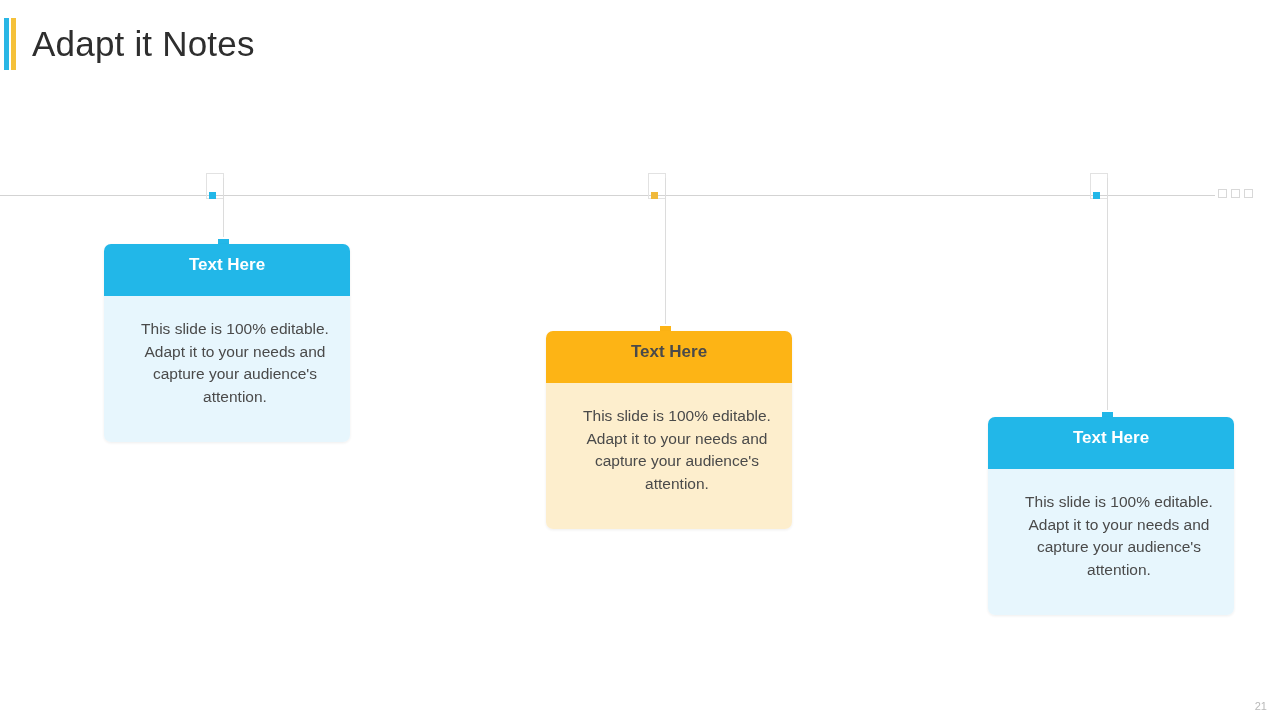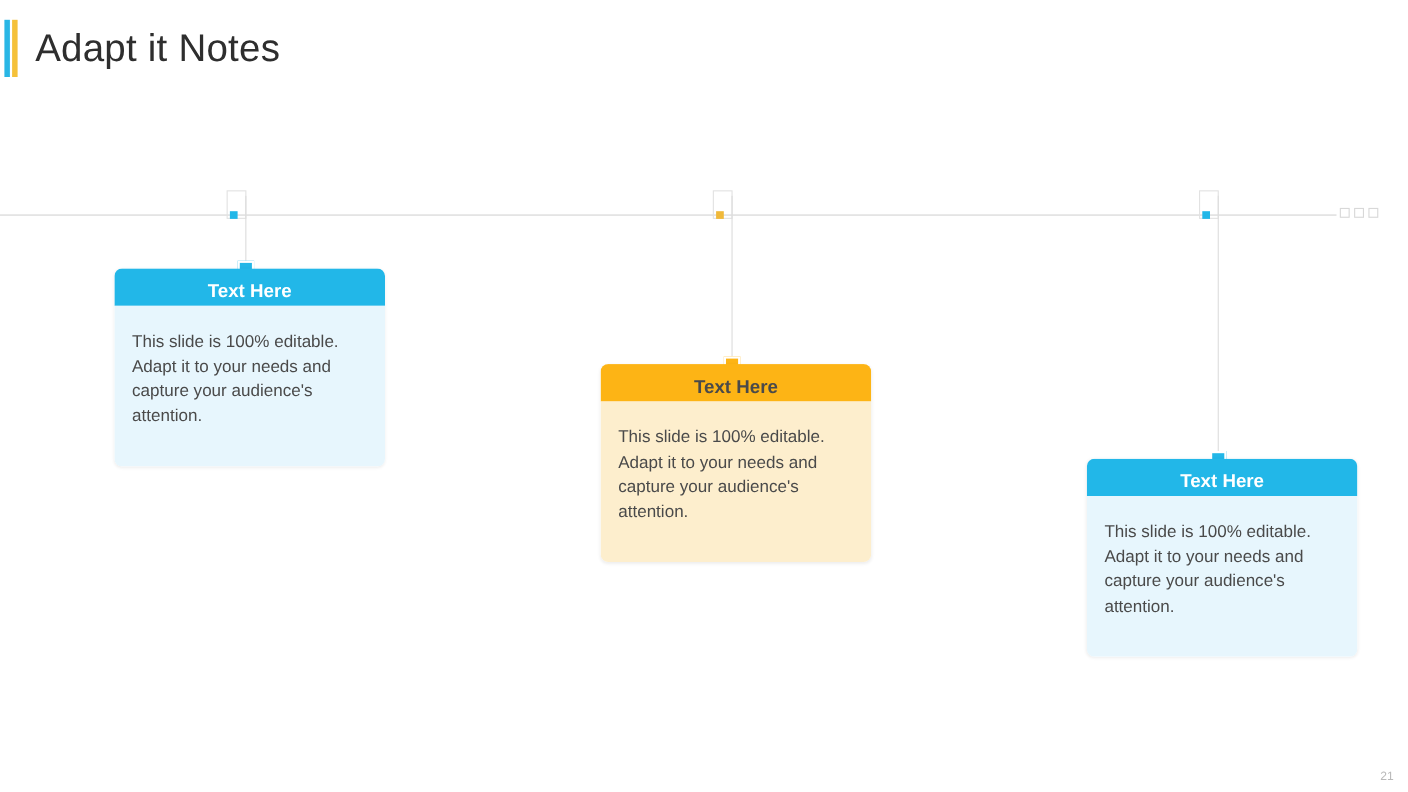--- a/index.html
+++ b/index.html
@@ -96,28 +96,29 @@
 
   
   .note-card {
     position: absolute;
     width: 246px;
     border-radius: 7px;
     overflow: hidden;
     box-shadow: 0 1px 3px rgba(0,0,0,0.07);
   }
   .note-header {
-    height: 34px;
+    height: 52px;
     line-height: 42px;
     text-align: center;
     font-size: 17px;
     font-weight: bold;
   }
   .note-body {
     padding: 22px 0 34px 16px;
+    text-align: center;
     font-size: 15.5px;
     line-height: 22.5px;
     color: #4a4a4a;
   }
 
   
   .theme-blue .note-header { background: #22b7e8; color: #ffffff; }
   .theme-blue .note-body   { background: #e7f6fd; }
 
   

